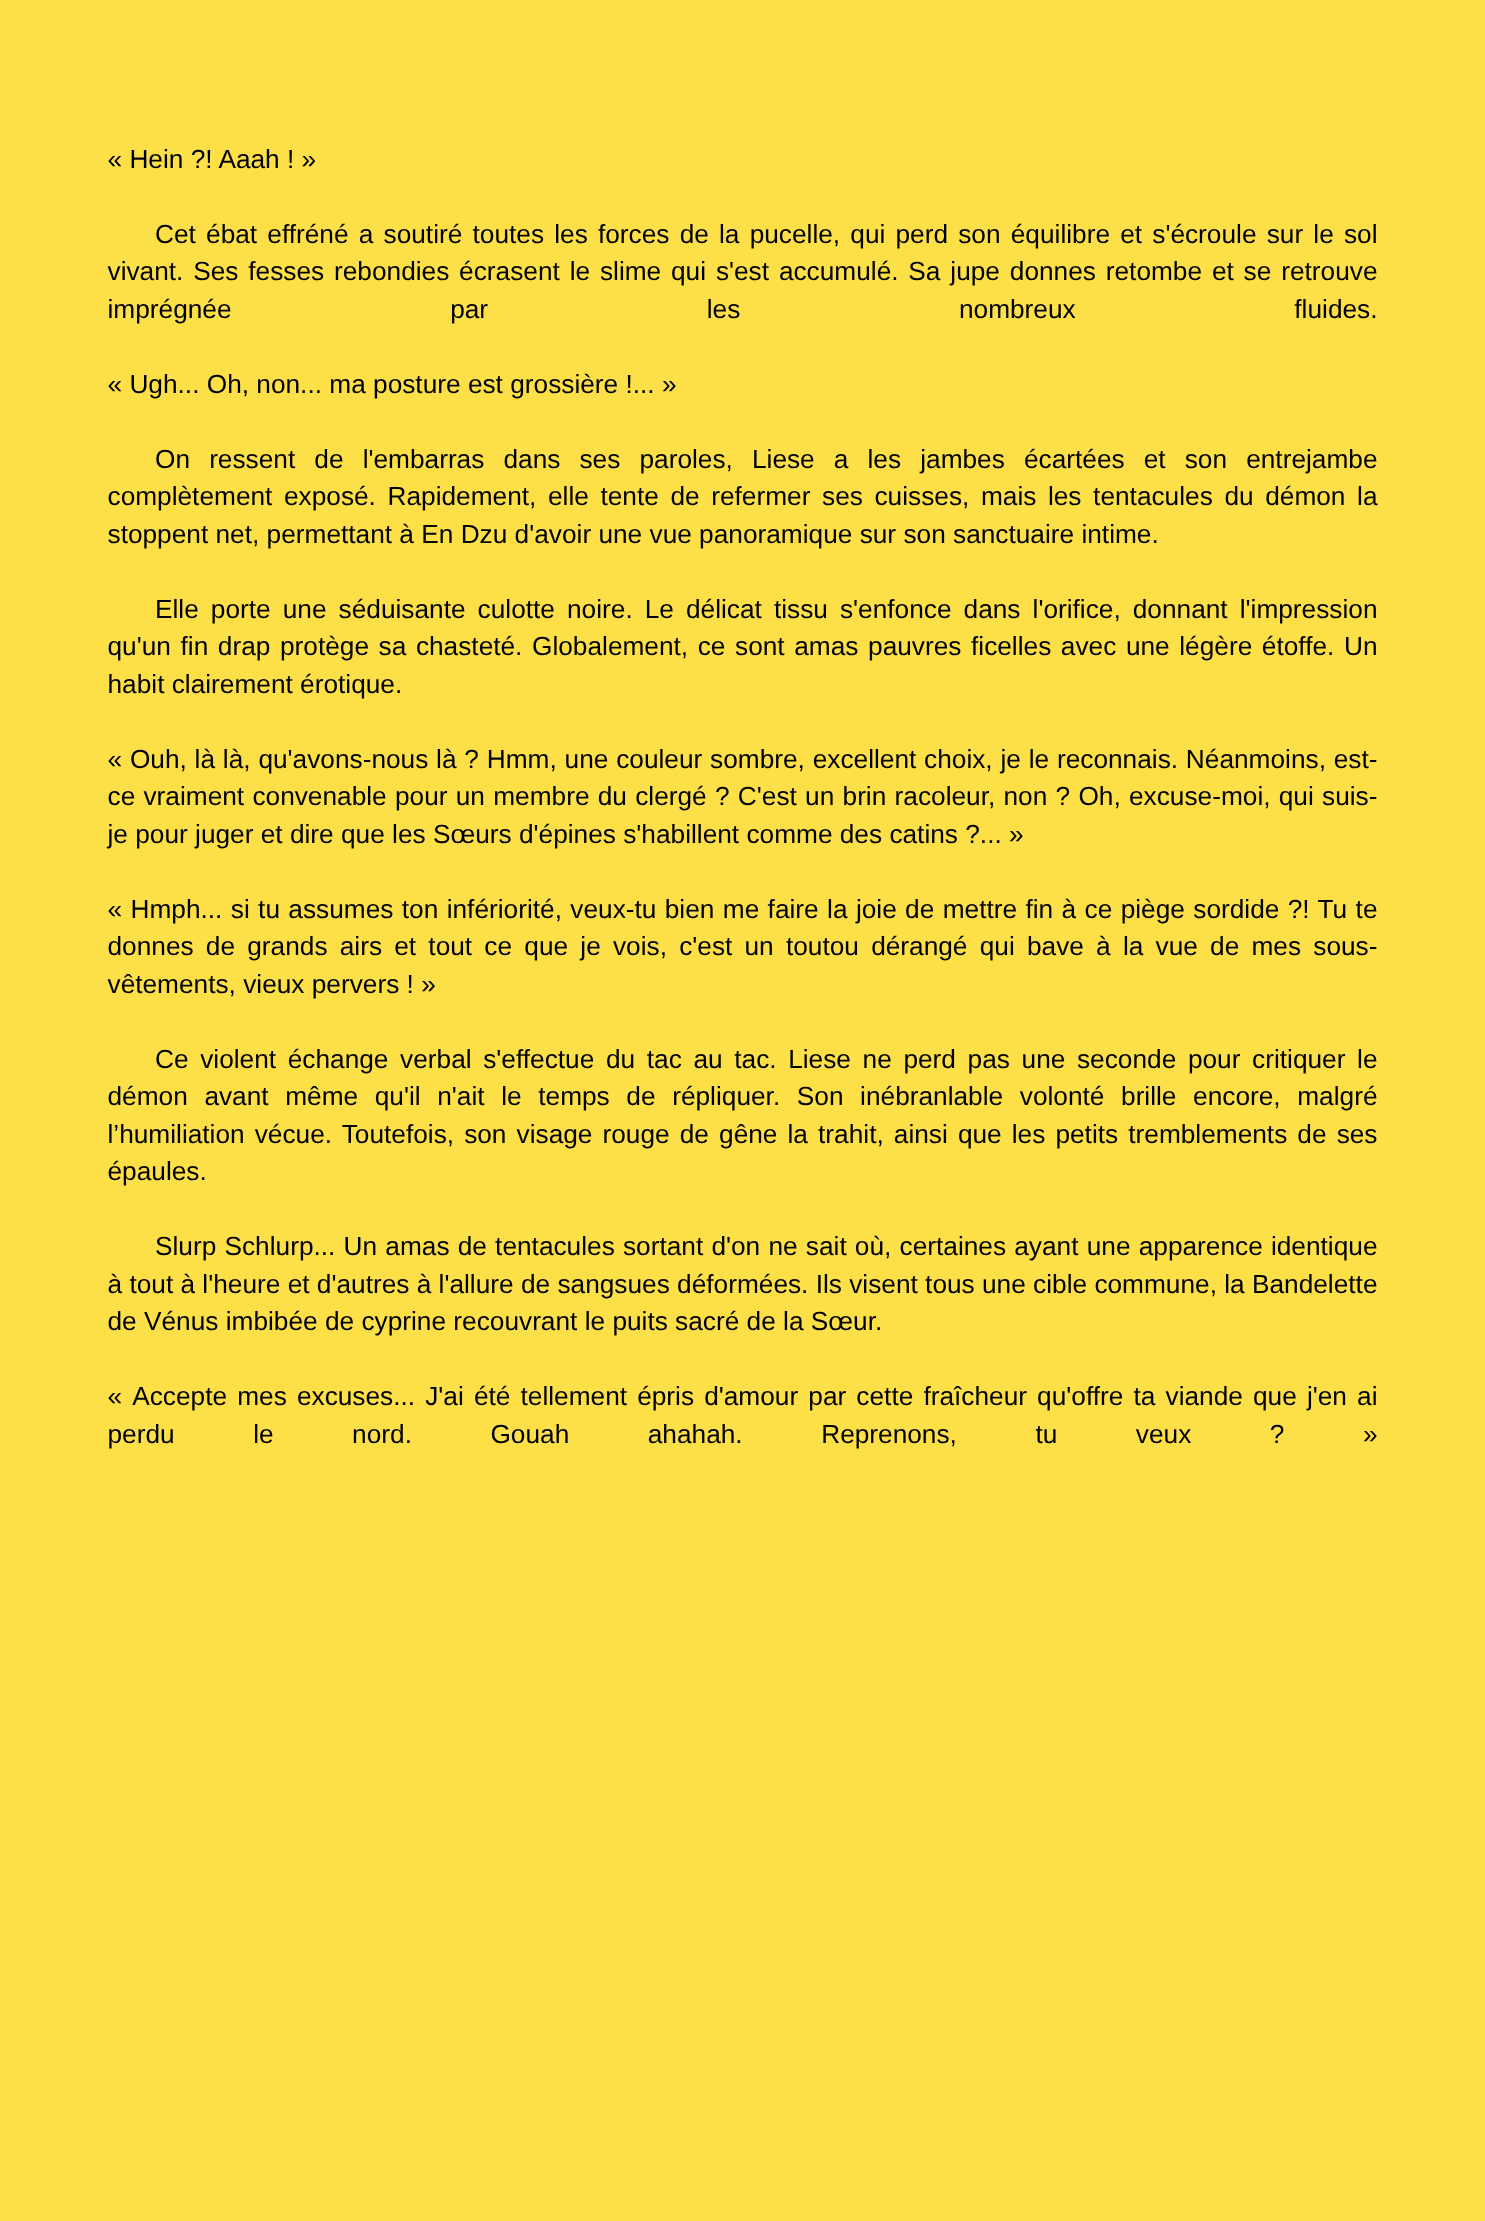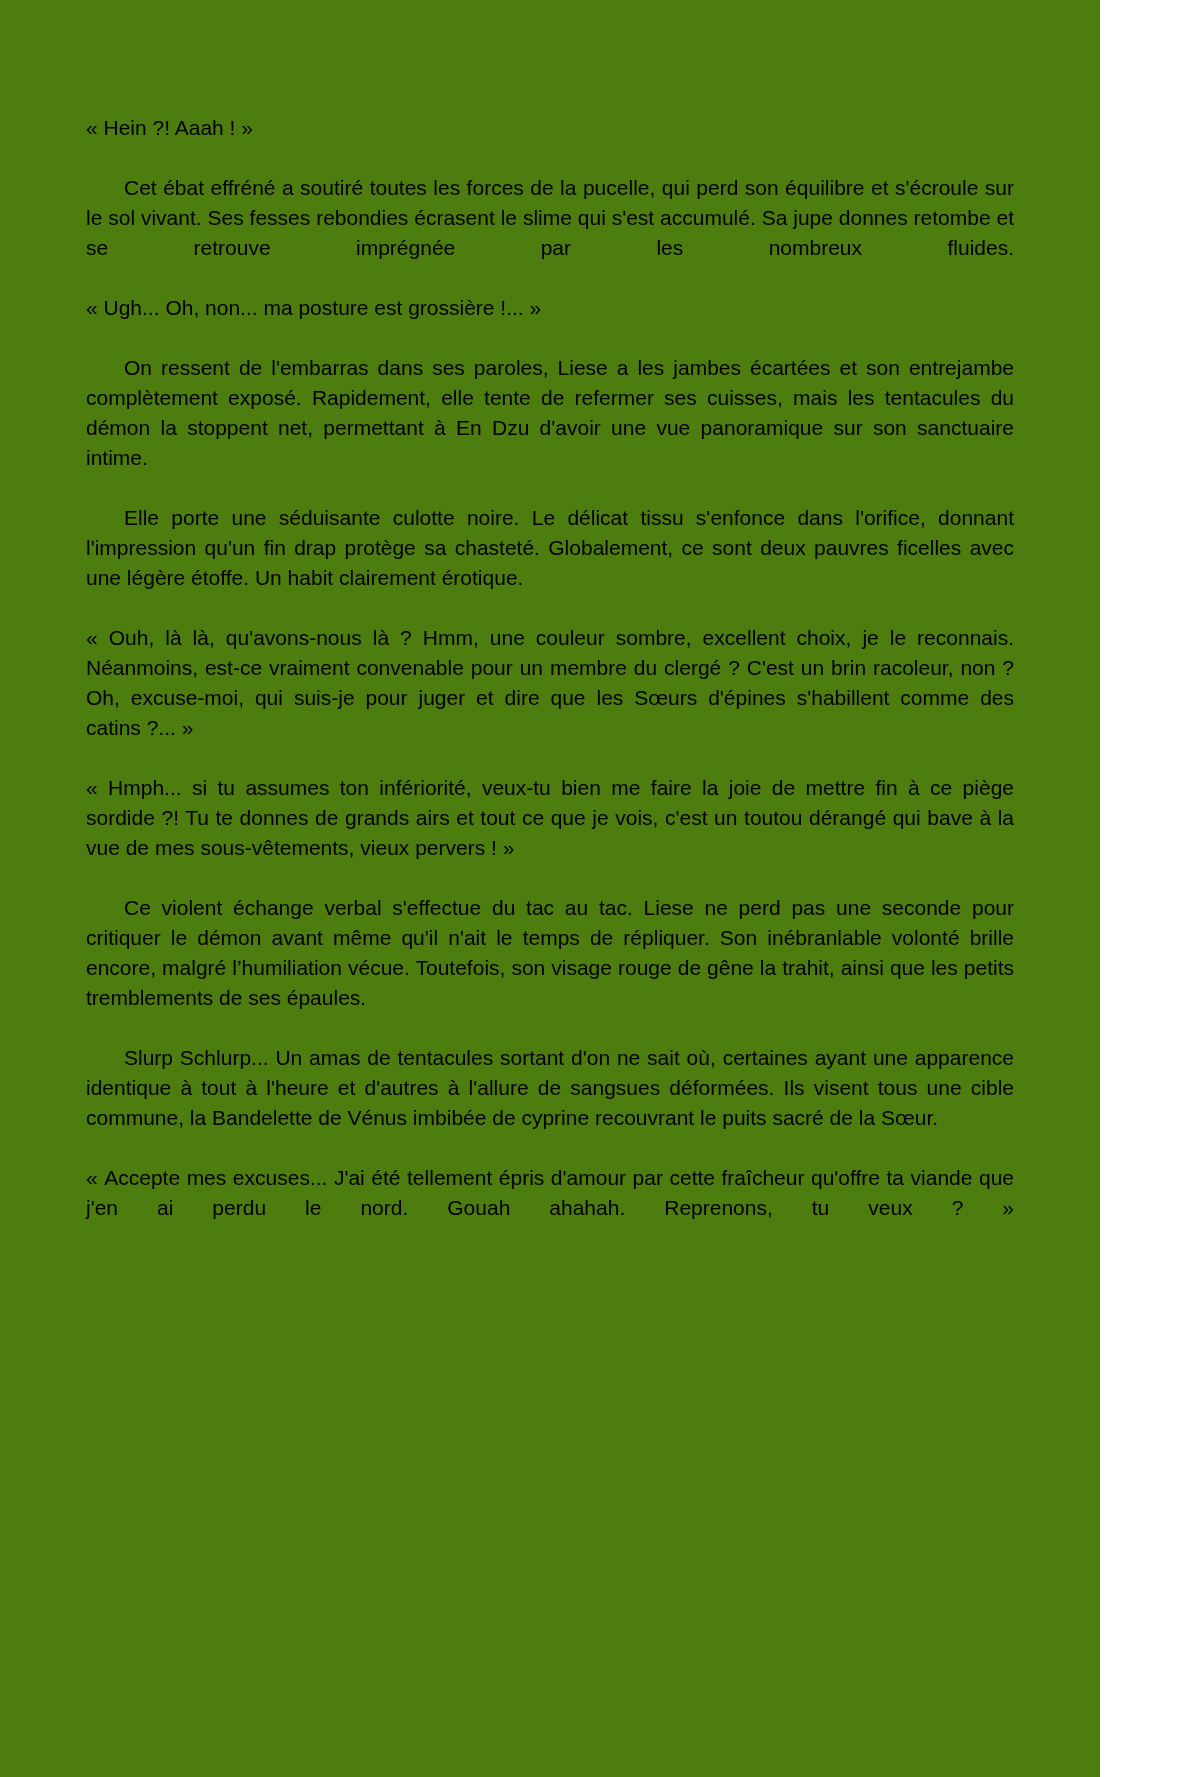--- a/index.html
+++ b/index.html
@@ -9,24 +9,24 @@
   }
   body {
     width: 1188px;
     height: 1777px;
     font-family: "Liberation Sans", "DejaVu Sans", sans-serif;
     color: #000000;
     overflow: hidden;
   }
   .page {
     box-sizing: border-box;
-    width: 1100px;
+    width: 1188px;
     height: 1777px;
     padding: 113px 86px 36px 86px;
-    background: #4d7c0f;
+    background: #fde047;
   }
   .para {
     margin: 0 0 30px 0;
     font-size: 21px;
     line-height: 30px;
     text-align: justify;
     color: #000000;
   }
   .indent {
     text-indent: 38px;
@@ -40,21 +40,21 @@
 
 <div class="page">
   <p class="para">«&nbsp;Hein&nbsp;?! Aaah&nbsp;!&nbsp;»</p>
 
   <p class="para indent justify-last">Cet ébat effréné a soutiré toutes les forces de la pucelle, qui perd son équilibre et s'écroule sur le sol vivant. Ses fesses rebondies écrasent le slime qui s'est accumulé. Sa jupe donnes retombe et se retrouve imprégnée par les nombreux fluides.</p>
 
   <p class="para">«&nbsp;Ugh... Oh, non... ma posture est grossière&nbsp;!...&nbsp;»</p>
 
   <p class="para indent">On ressent de l'embarras dans ses paroles, Liese a les jambes écartées et son entrejambe complètement exposé. Rapidement, elle tente de refermer ses cuisses, mais les tentacules du démon la stoppent net, permettant à En Dzu d'avoir une vue panoramique sur son sanctuaire intime.</p>
 
-  <p class="para indent">Elle porte une séduisante culotte noire. Le délicat tissu s'enfonce dans l'orifice, donnant l'impression qu'un fin drap protège sa chasteté. Globalement, ce sont deux pauvres ficelles avec une légère étoffe. Un habit clairement érotique.</p>
+  <p class="para indent">Elle porte une séduisante culotte noire. Le délicat tissu s'enfonce dans l'orifice, donnant l'impression qu'un fin drap protège sa chasteté. Globalement, ce sont amas pauvres ficelles avec une légère étoffe. Un habit clairement érotique.</p>
 
   <p class="para">«&nbsp;Ouh, là là, qu'avons-nous là&nbsp;? Hmm, une couleur sombre, excellent choix, je le reconnais. Néanmoins, est-ce vraiment convenable pour un membre du clergé&nbsp;? C'est un brin racoleur, non&nbsp;? Oh, excuse-moi, qui suis-je pour juger et dire que les Sœurs d'épines s'habillent comme des catins&nbsp;?...&nbsp;»</p>
 
   <p class="para">«&nbsp;Hmph... si tu assumes ton infériorité, veux-tu bien me faire la joie de mettre fin à ce piège sordide&nbsp;?! Tu te donnes de grands airs et tout ce que je vois, c'est un toutou dérangé qui bave à la vue de mes sous-vêtements, vieux pervers&nbsp;!&nbsp;»</p>
 
   <p class="para indent">Ce violent échange verbal s'effectue du tac au tac. Liese ne perd pas une seconde pour critiquer le démon avant même qu'il n'ait le temps de répliquer. Son inébranlable volonté brille encore, malgré l’humiliation vécue. Toutefois, son visage rouge de gêne la trahit, ainsi que les petits tremblements de ses épaules.</p>
 
   <p class="para indent">Slurp Schlurp... Un amas de tentacules sortant d'on ne sait où, certaines ayant une apparence identique à tout à l'heure et d'autres à l'allure de sangsues déformées. Ils visent tous une cible commune, la Bandelette de Vénus imbibée de cyprine recouvrant le puits sacré de la Sœur.</p>
 
   <p class="para justify-last">«&nbsp;Accepte mes excuses... J'ai été tellement épris d'amour par cette fraîcheur qu'offre ta viande que j'en ai perdu le nord. Gouah ahahah. Reprenons, tu veux&nbsp;?&nbsp;»</p>

